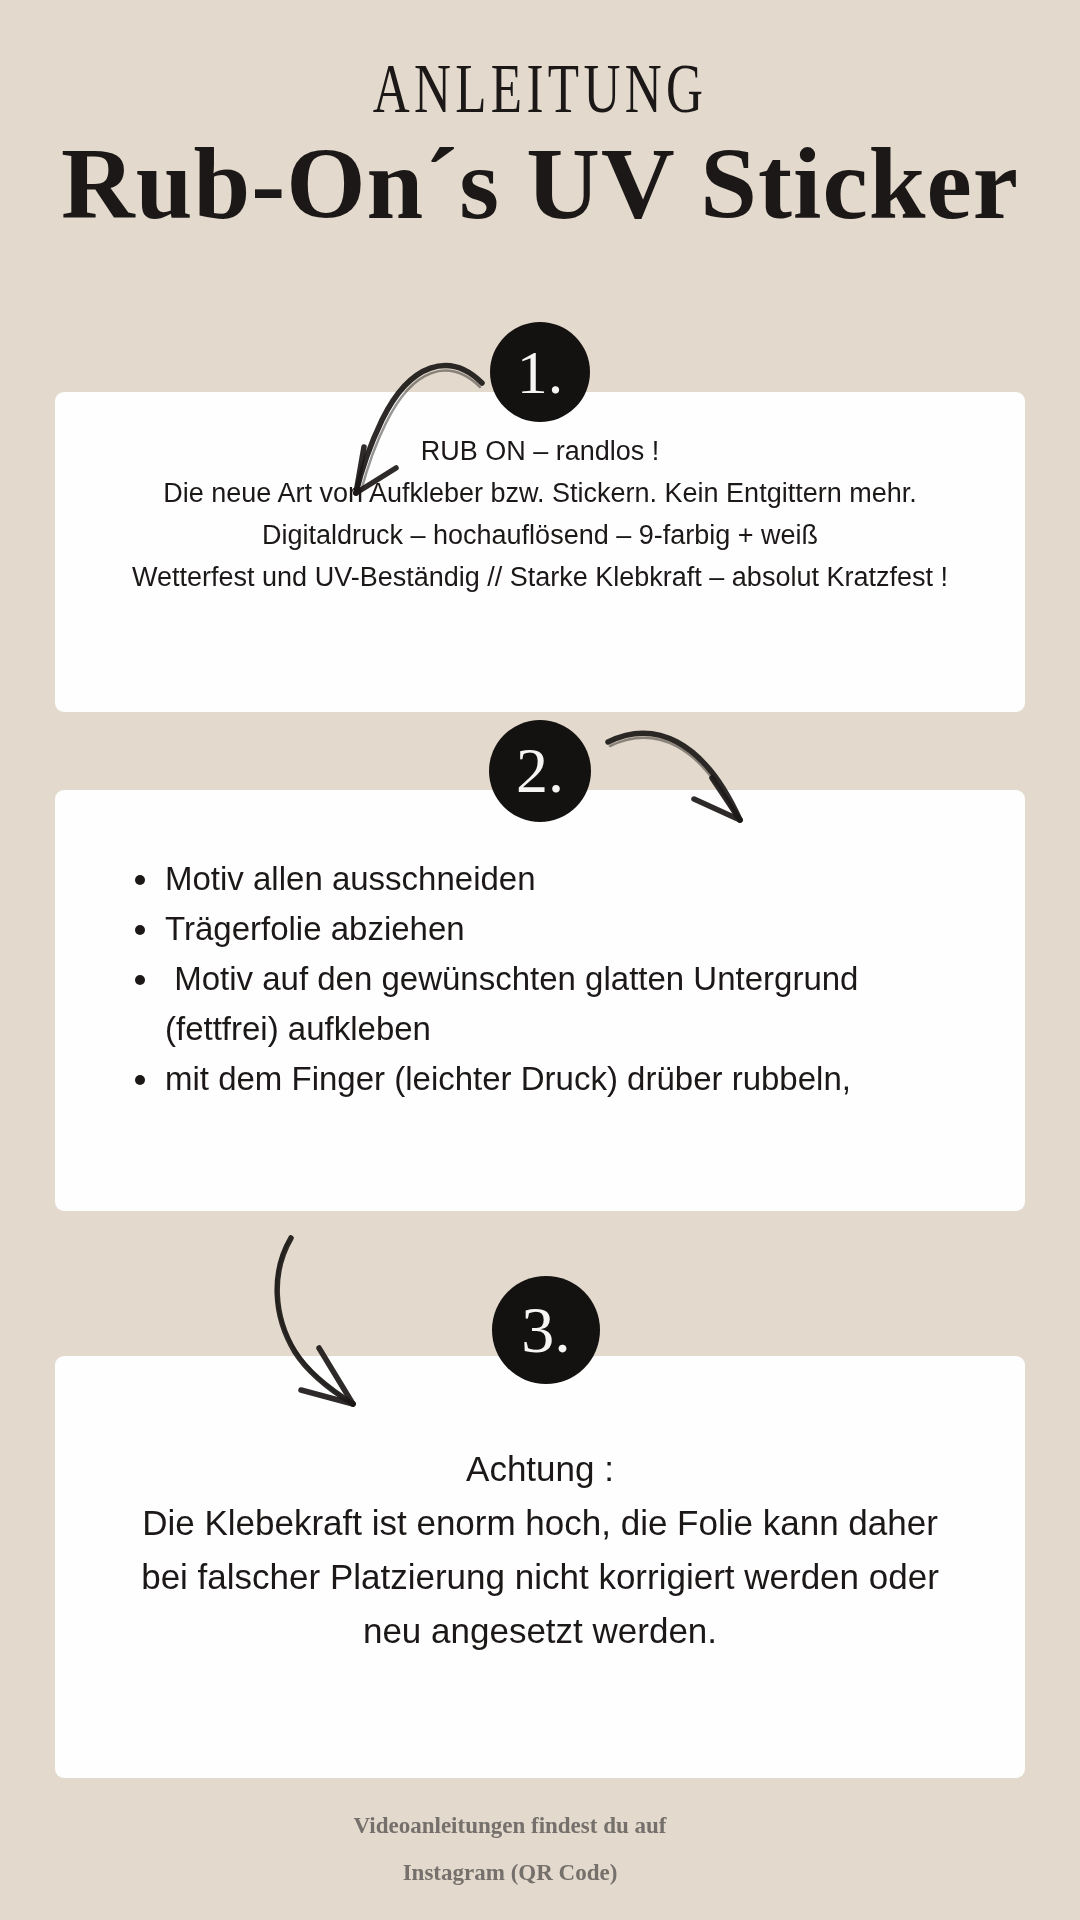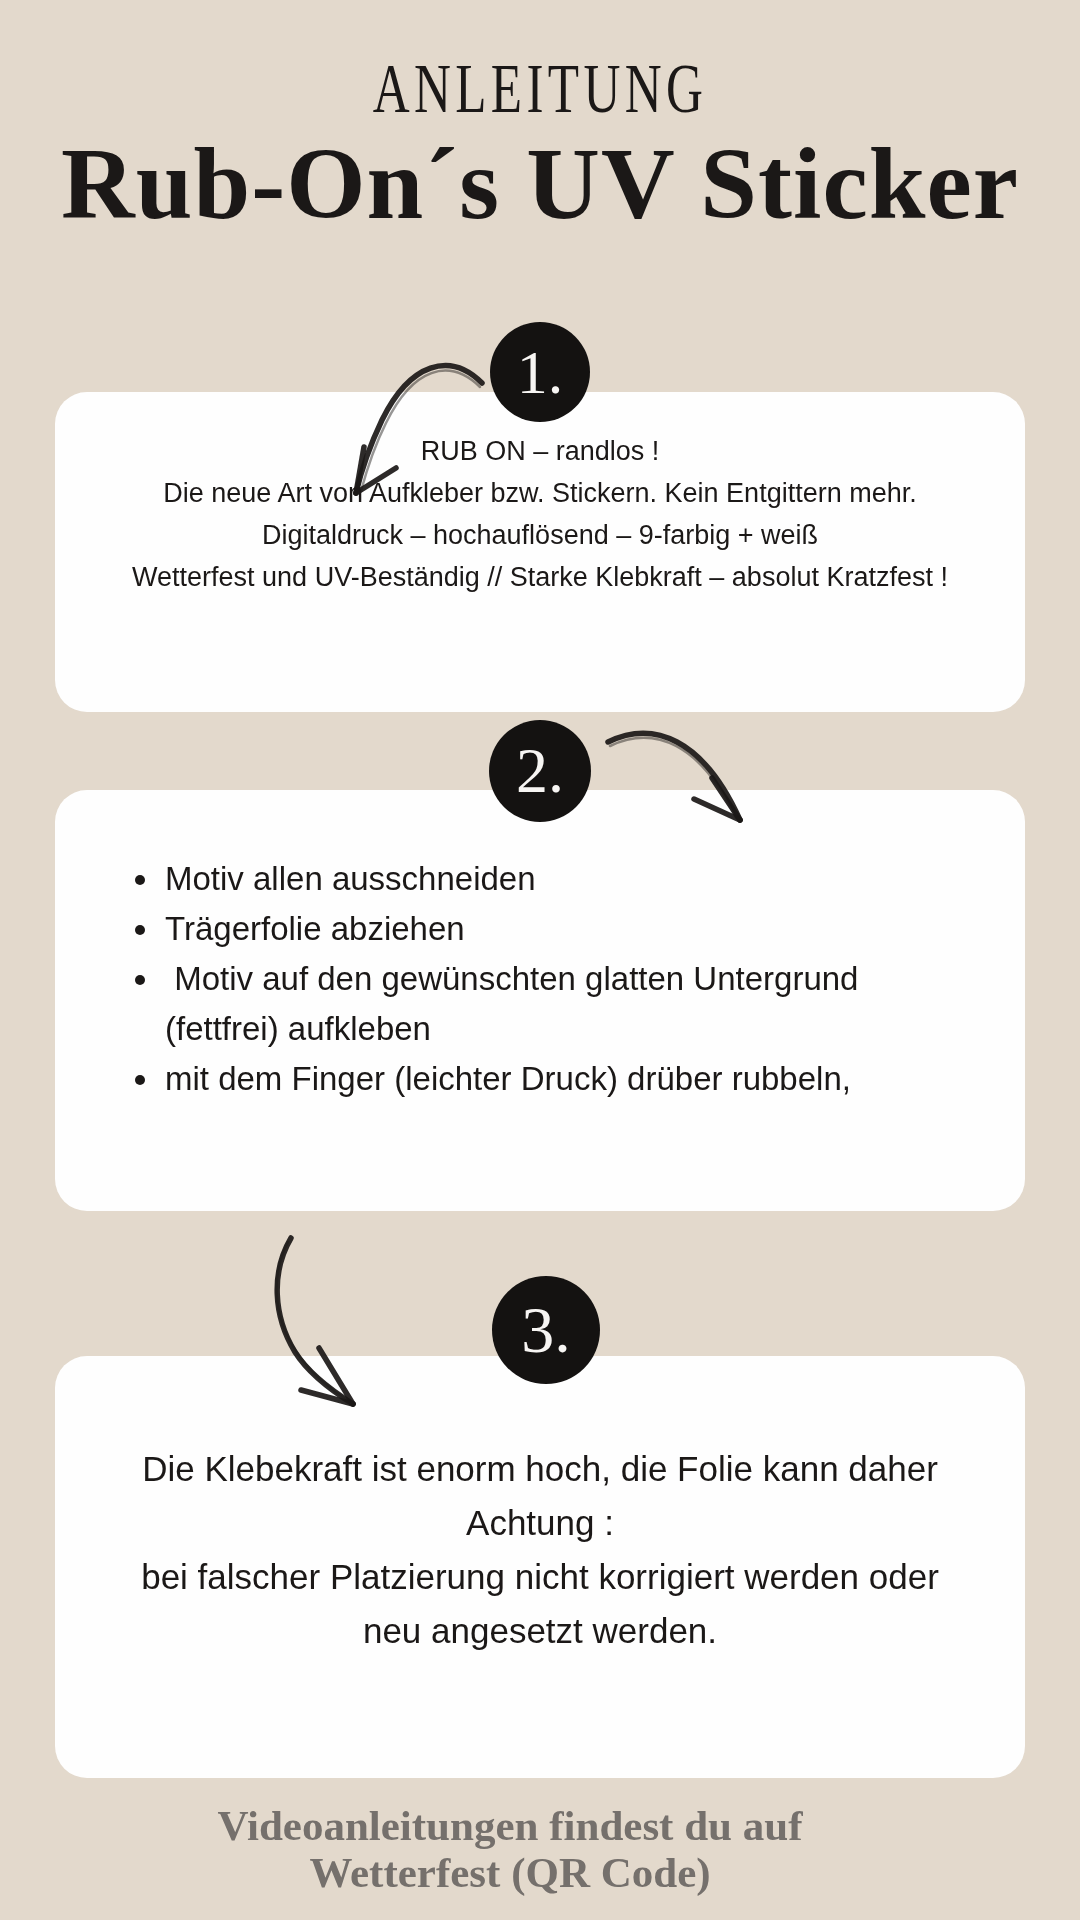--- a/index.html
+++ b/index.html
@@ -40,21 +40,21 @@
     font-weight:700;
     font-size:102px;line-height:112px;
     letter-spacing:1px;
     color:var(--ink);
     white-space:nowrap;
   }
   
   .card{
     position:absolute;left:55px;width:970px;
     background:var(--card);
-    border-radius:32px;
+    border-radius:9px;
   }
   .card-1{top:392px;height:320px;padding-top:38px;}
   .card-2{top:790px;height:421px;}
   .card-3{top:1356px;height:422px;padding-top:86px;}
   .card-1 .line{
     text-align:center;font-size:27px;line-height:42px;
     white-space:pre;color:var(--ink);
   }
   .card-3 .line{
     text-align:center;font-size:35px;line-height:54px;
@@ -98,21 +98,21 @@
   .arrow .rough{stroke-width:2.5;opacity:.45;}
   .arrow-1{left:330px;top:335px;}
   .arrow-2{left:598px;top:712px;}
   .arrow-3{left:243px;top:1228px;}
   
   .footer{
     position:absolute;top:1802px;left:0;width:1020px;
     text-align:center;
     font-family:"Liberation Serif", serif;
     font-weight:700;
-    font-size:43px;line-height:47px;
+    font-size:23px;line-height:47px;
     color:var(--footer-text);
   }
 </style>
 </head>
 <body>
 
 <div class="canvas">
 
   <div class="kicker">ANLEITUNG</div>
   <h1 class="big-title">Rub-On´s UV Sticker</h1>
@@ -166,24 +166,24 @@
     <path class="main" d="M 48 10 C 28 44, 30 88, 52 124 C 64 143, 86 161, 110 176"></path>
     <path class="rough" d="M 45 14 C 27 48, 30 90, 55 126 C 67 144, 88 162, 107 174"></path>
     <path class="main" d="M 110 176 L 76 120"></path>
     <path class="main" d="M 110 176 L 58 162"></path>
   </svg>
   <div class="badge badge-3">
     <span>3.</span>
   </div>
 
   <section class="card card-3">
+    <p class="line">Achtung :</p>
     <p class="line">Die Klebekraft ist enorm hoch, die Folie kann daher</p>
-    <p class="line">Achtung :</p>
     <p class="line">bei falscher Platzierung nicht korrigiert werden oder</p>
     <p class="line">neu angesetzt werden.</p>
   </section>
 
   <div class="footer">
     <div>Videoanleitungen findest du auf</div>
-    <div>Wetterfest (QR Code)</div>
+    <div>Instagram (QR Code)</div>
   </div>
 
 </div>
 
 </body></html>

